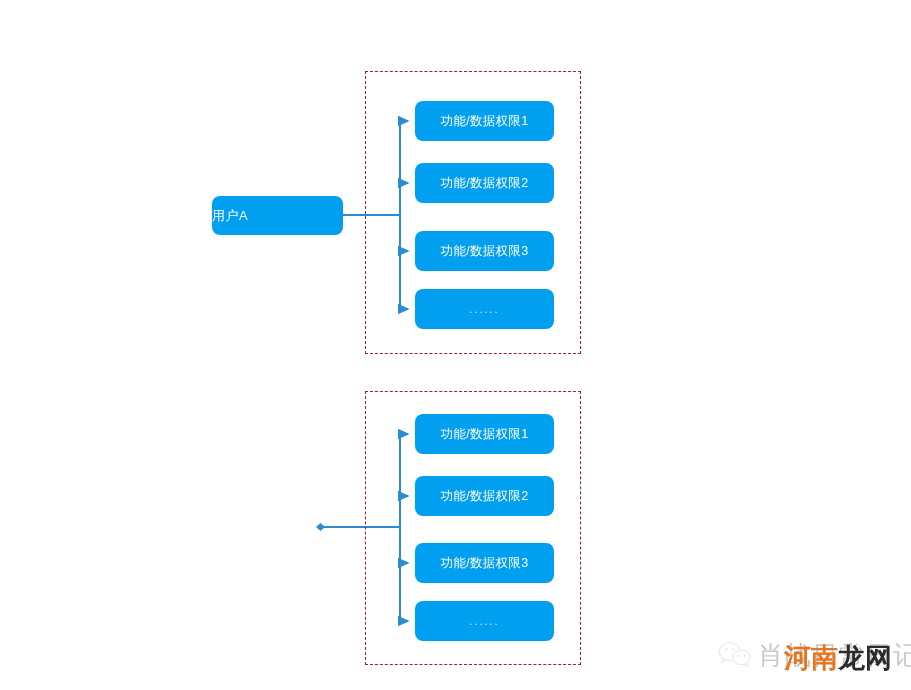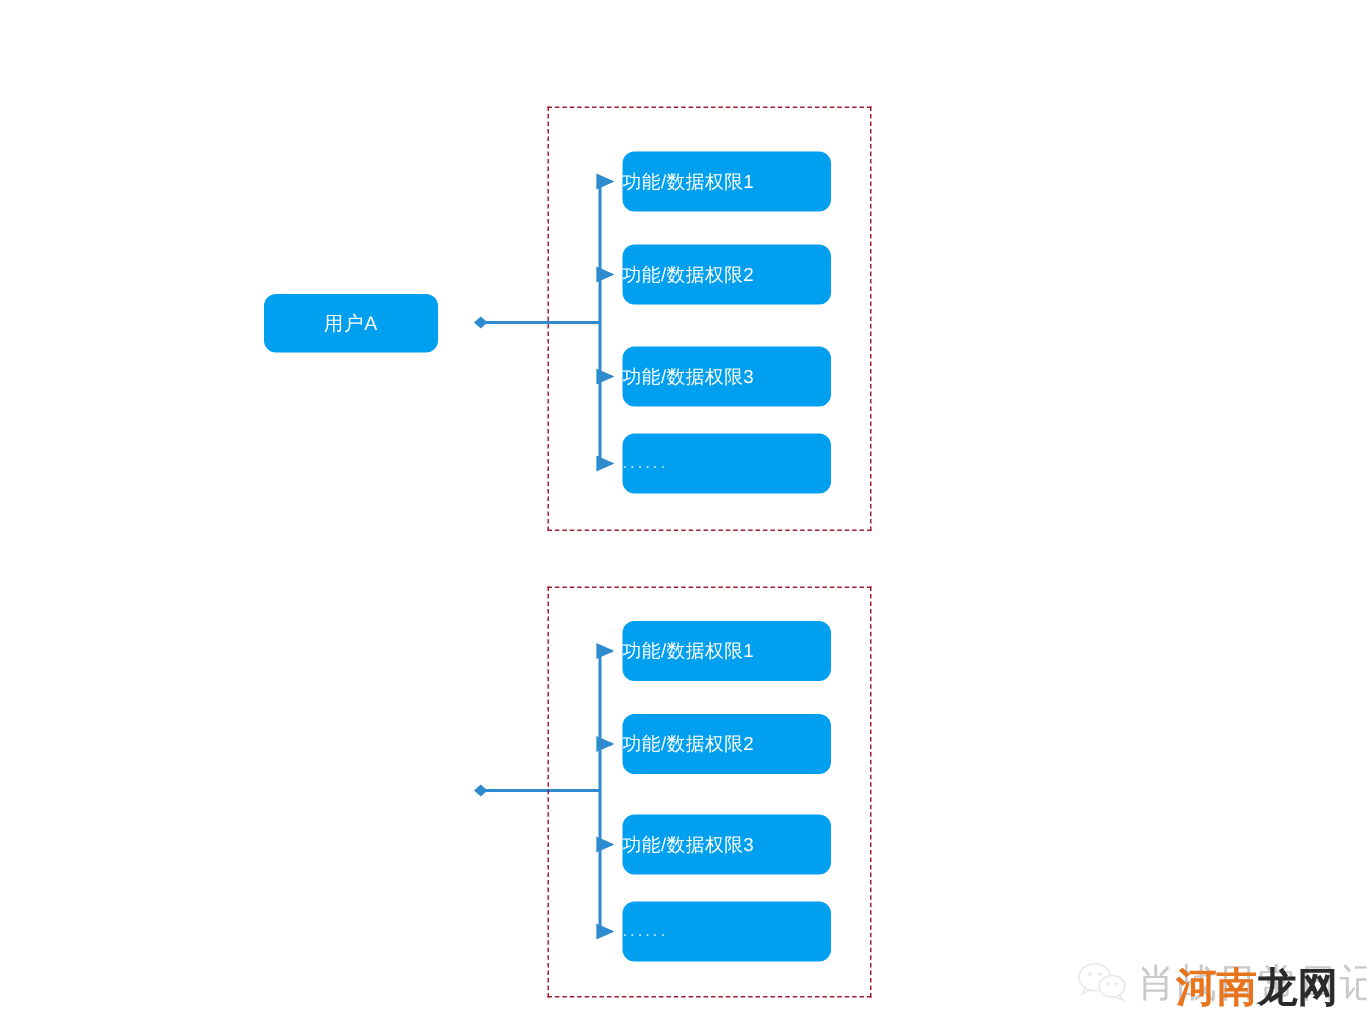--- a/index.html
+++ b/index.html
@@ -15,42 +15,43 @@
   #canvas {
     position: relative;
     width: 911px;
     height: 690px;
     background: #ffffff;
   }
 
   
   .user-node {
     position: absolute;
-    width: 116px;
+    width: 131px;
     height: 39px;
     background: #009FF0;
     border-radius: 8px;
     display: flex;
     align-items: center;
-    justify-content: center;
+    justify-content: flex-start;
     color: #ffffff;
     font-size: 13px;
     letter-spacing: 0.5px;
+    margin-left: 36px;
   }
 
   
   .perm-box {
     position: absolute;
     width: 139px;
     height: 40px;
     background: #009FF0;
     border-radius: 8px;
     display: flex;
     align-items: center;
-    justify-content: flex-start;
+    justify-content: center;
     color: #ffffff;
     font-size: 12.5px;
     letter-spacing: 0.3px;
     white-space: nowrap;
   }
   .perm-box.ellipsis {
     font-size: 11px;
     letter-spacing: 2px;
     color: #cdebfd;
   }

